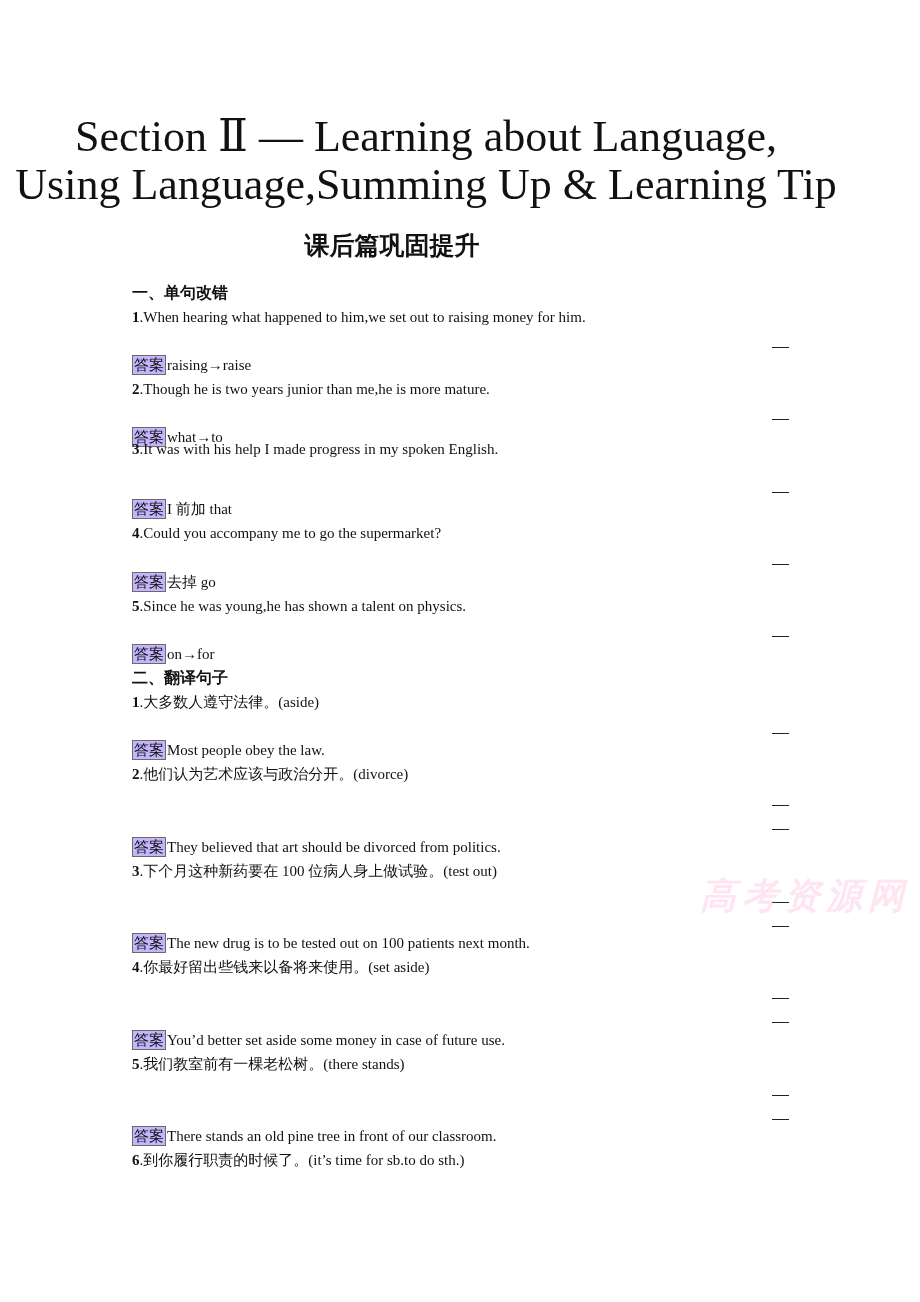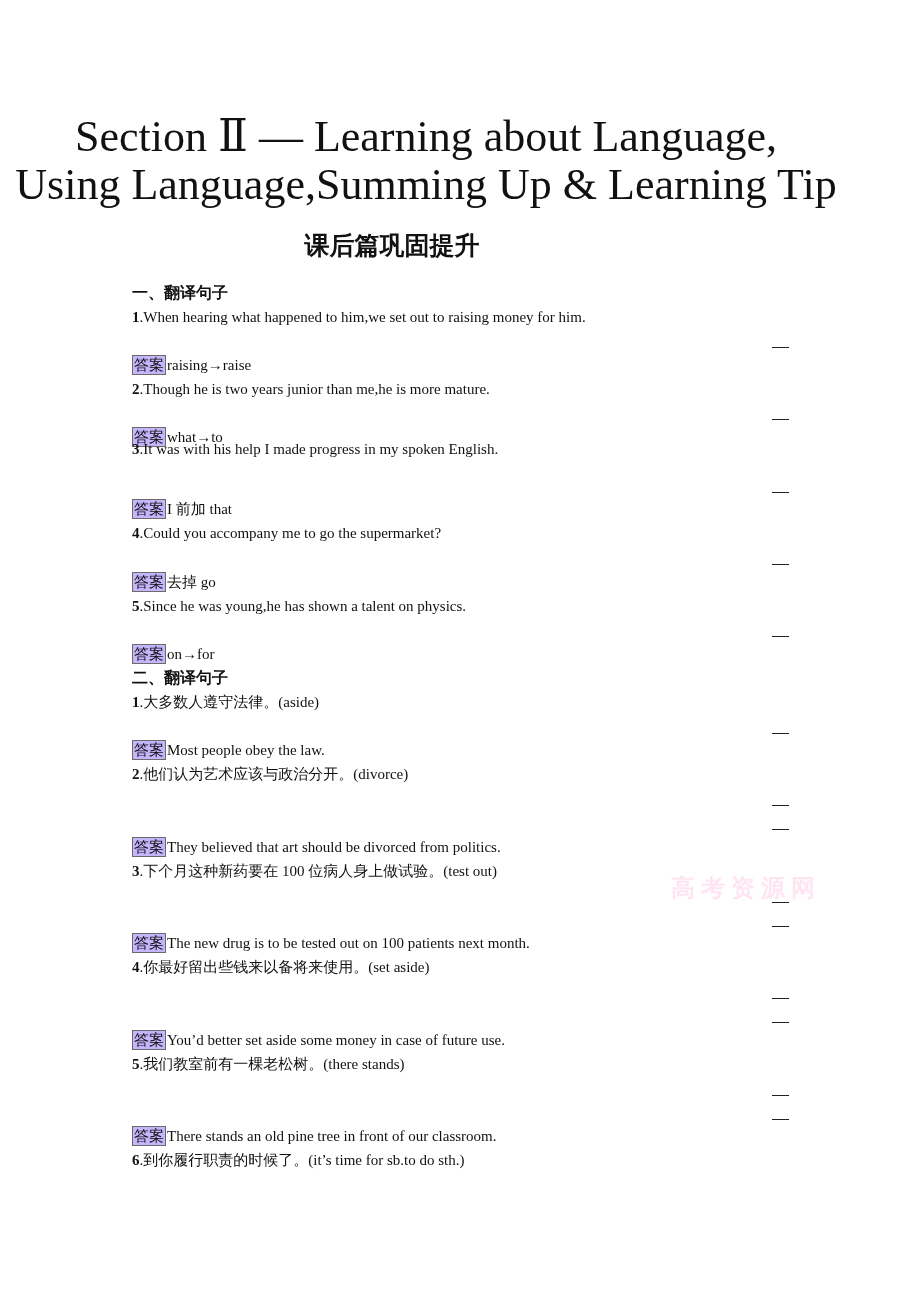--- a/index.html
+++ b/index.html
@@ -12,31 +12,31 @@
   .subtitle { position: absolute; top: 226px; left: 0; width: 768px; text-align: center;
               font-family: "DejaVu Sans", sans-serif; font-weight: bold; font-size: 25px; line-height: 40px; margin-left: 8px; }
   .heading { position: absolute; left: 132px; font-family: "DejaVu Sans", sans-serif; font-weight: bold;
              font-size: 16px; line-height: 22px; }
   .line { position: absolute; left: 132px; font-size: 15px; line-height: 22px; white-space: nowrap; }
   .line b { font-weight: bold; }
   .ans-badge { display: inline-block; background: #c4b5fd; border: 1px solid #6a6a6a;
                font-family: "DejaVu Sans", sans-serif; font-size: 15px; line-height: 18px;
                padding: 0 1px; margin-right: 1px; vertical-align: 0px; }
   .dash { position: absolute; left: 772px; width: 17px; height: 1px; background: #222; }
-  .watermark { position: absolute; left: 671px; top: 872px; font-family: "DejaVu Sans", sans-serif;
-               font-size: 24px; letter-spacing: 6px; color: rgba(255,150,200,0.25); font-weight: bold; }
+  .watermark { position: absolute; left: 700px; top: 872px; font-family: "DejaVu Sans", sans-serif;
+               font-size: 36px; letter-spacing: 6px; color: rgba(255,150,200,0.25); font-weight: bold; font-style: italic; }
 </style>
 </head>
 <body>
 
 <div class="title t1">Section  Ⅱ  — Learning about Language,</div>
 <div class="title t2">Using Language,Summing Up &amp; Learning Tip</div>
 <div class="subtitle">课后篇巩固提升</div>
 
-<div class="heading" style="top:282px">一、翻译句子</div>
+<div class="heading" style="top:282px">一、单句改错</div>
 
 <div class="line" style="top:306px"><b>1</b><span>.When hearing what happened to him,we set out to raising money for him.</span></div>
 <div class="dash" style="top:347px"></div>
 <div class="line" style="top:354px"><span class="ans-badge">答案</span><span>raising→raise</span></div>
 
 <div class="line" style="top:378px"><b>2</b><span>.Though he is two years junior than me,he is more mature.</span></div>
 <div class="dash" style="top:419px"></div>
 <div class="line" style="top:426px"><span class="ans-badge">答案</span><span>what→to</span></div>
 
 <div class="line" style="top:438px"><b>3</b><span>.It was with his help I made progress in my spoken English.</span></div>

